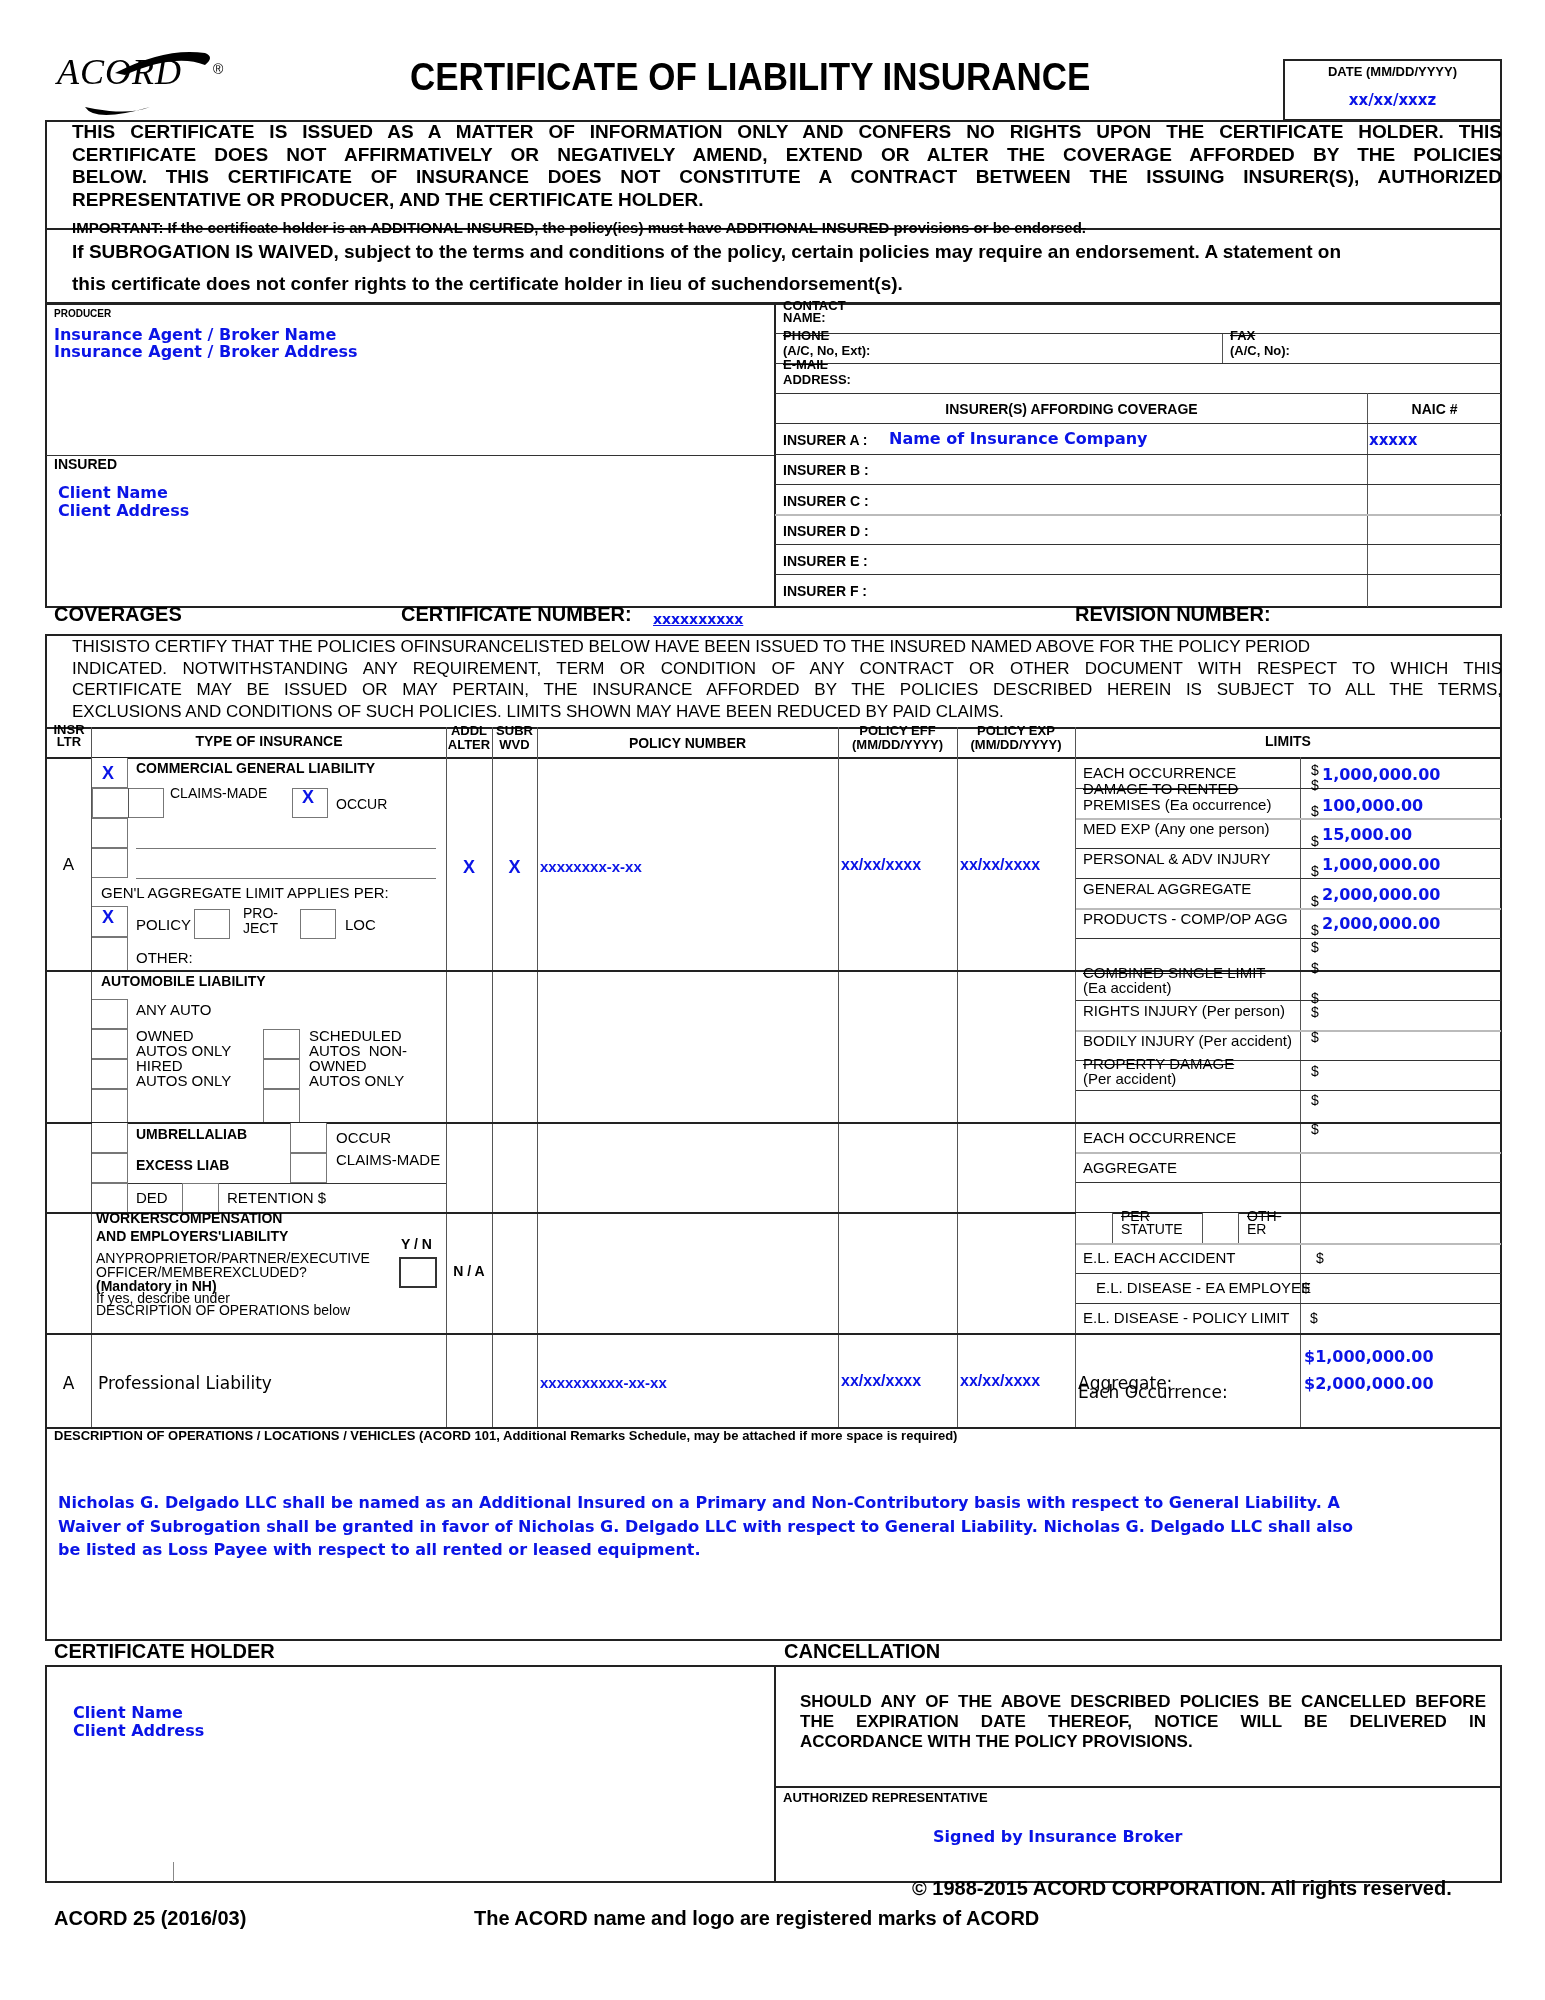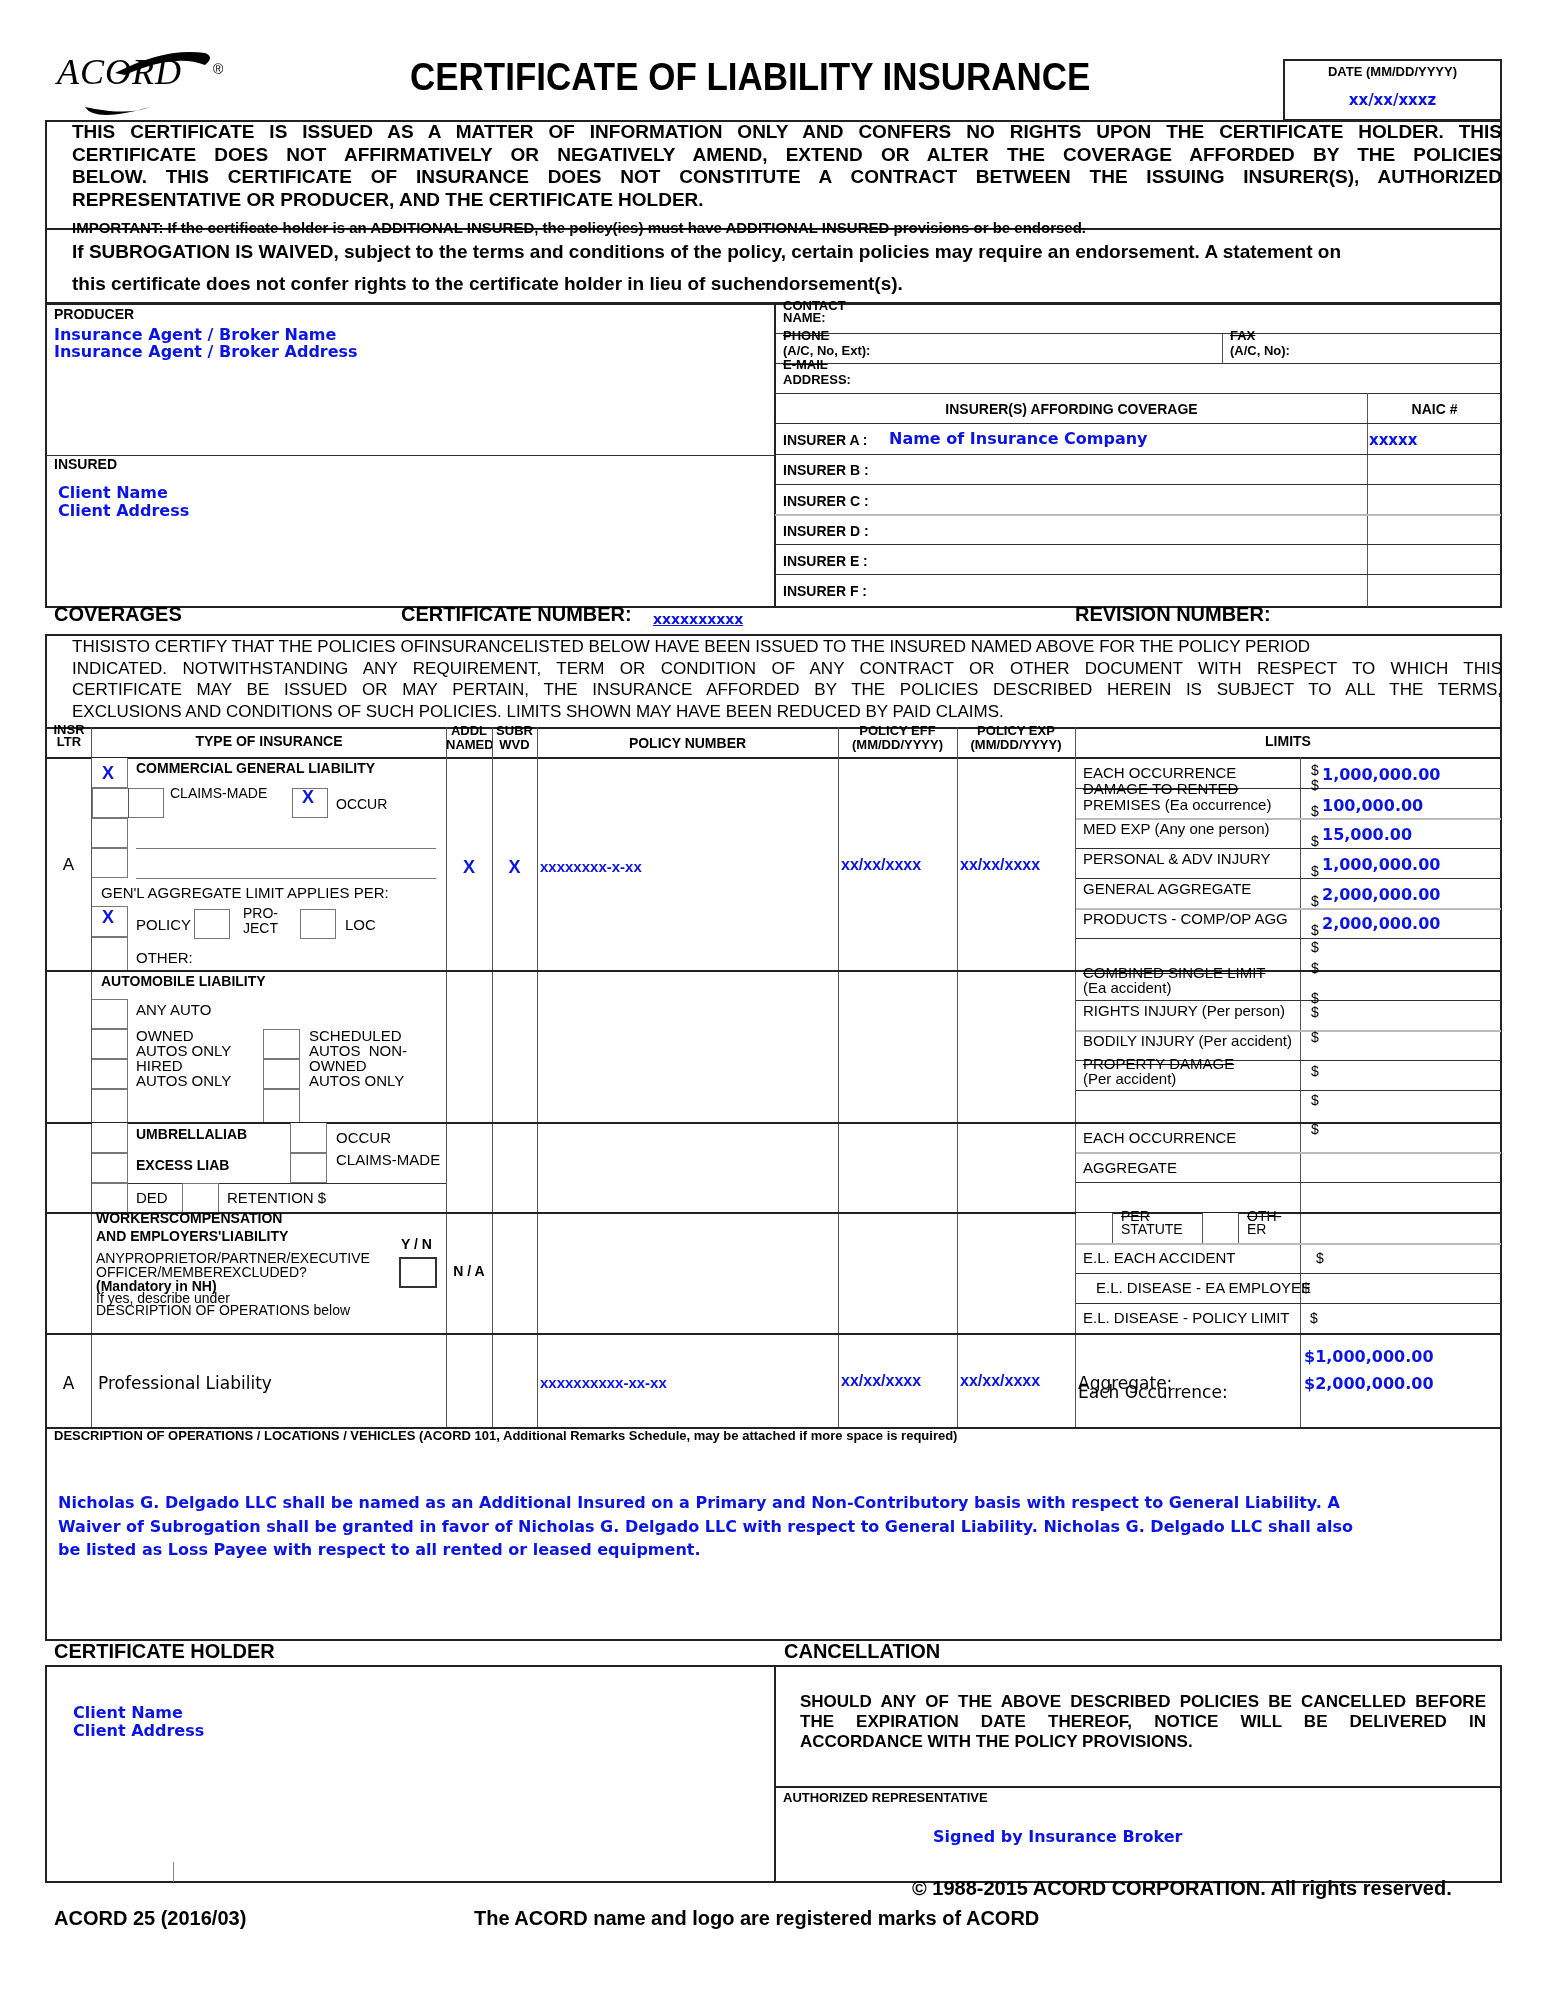--- a/index.html
+++ b/index.html
@@ -48,21 +48,21 @@
 </div>
 <div class="box" style="left:45px;top:228px;width:1457px;height:76px;"></div>
 <div class="abs" style="left:72px;top:219px;font-size:15px;font-weight:bold;text-decoration:line-through;">IMPORTANT: If the certificate holder is an ADDITIONAL INSURED, the policy(ies) must have ADDITIONAL INSURED provisions or be endorsed.</div>
 <div class="abs" style="left:72px;top:241px;font-size:19px;font-weight:bold;">If SUBROGATION IS WAIVED, subject to the terms and conditions of the policy, certain policies may require an endorsement. A statement on</div>
 <div class="abs" style="left:72px;top:273px;font-size:19px;font-weight:bold;">this certificate does not confer rights to the certificate holder in lieu of suchendorsement(s).</div>
 
 <div class="box" style="left:45px;top:303px;width:1457px;height:305px;"></div>
 <div class="vl2" style="left:774px;top:304px;height:303px;"></div>
 <div class="hl" style="left:46px;top:455px;width:728px;"></div>
 
-<div class="abs lblb" style="left:54px;top:307px;font-size:14px;">PRODUCER</div>
+<div class="abs lblb" style="left:54px;top:307px;font-size:10px;">PRODUCER</div>
 <div class="abs blue bsans" style="left:54px;top:326px;font-size:16px;line-height:17px;">Insurance Agent / Broker Name</div>
 <div class="abs blue bsans" style="left:54px;top:343px;font-size:16px;line-height:17px;">Insurance Agent / Broker Address</div>
 
 <div class="abs lblb" style="left:54px;top:457px;">INSURED</div>
 <div class="abs blue bsans" style="left:58px;top:484px;font-size:16px;line-height:17px;">Client Name</div>
 <div class="abs blue bsans" style="left:58px;top:502px;font-size:16px;line-height:17px;">Client Address</div>
 
 <div class="abs lblb" style="left:783px;top:300px;font-size:13px;line-height:12px;">
   <div>CONTACT</div>
   <div>NAME:</div>
@@ -147,21 +147,21 @@
 <div class="hl2" style="left:46px;top:727px;width:1455px;"></div>
 <div class="hl2" style="left:46px;top:757px;width:1455px;"></div>
 
 <div class="abs lblb" style="left:46px;top:724px;width:46px;text-align:center;font-size:13px;line-height:12px;">
   <div>INSR</div>
   <div>LTR</div>
 </div>
 <div class="abs lblb" style="left:92px;top:734px;width:354px;text-align:center;font-size:14px;">TYPE OF INSURANCE</div>
 <div class="abs lblb" style="left:446px;top:724px;width:46px;text-align:center;font-size:13px;line-height:14px;">
   <div>ADDL</div>
-  <div>NAMED</div>
+  <div>ALTER</div>
 </div>
 <div class="abs lblb" style="left:492px;top:724px;width:45px;text-align:center;font-size:13px;line-height:14px;">
   <div>SUBR</div>
   <div>WVD</div>
 </div>
 <div class="abs lblb" style="left:537px;top:736px;width:301px;text-align:center;font-size:14px;">POLICY NUMBER</div>
 <div class="abs lblb" style="left:838px;top:724px;width:119px;text-align:center;font-size:13px;line-height:14px;">
   <div>POLICY EFF</div>
   <div>(MM/DD/YYYY)</div>
 </div>

